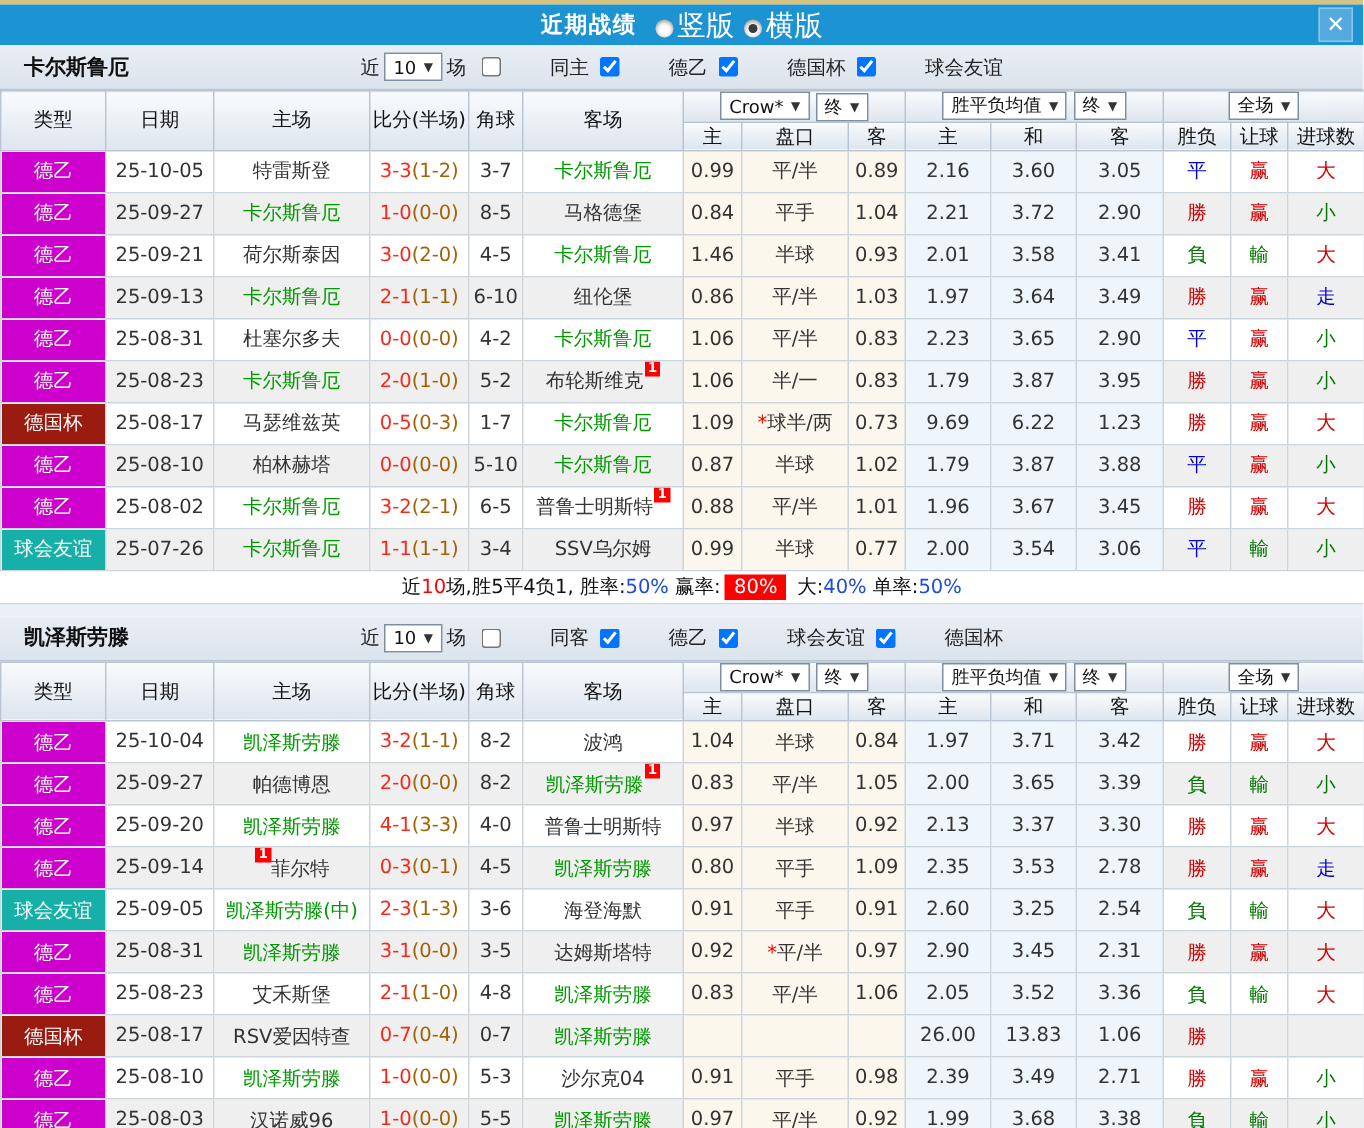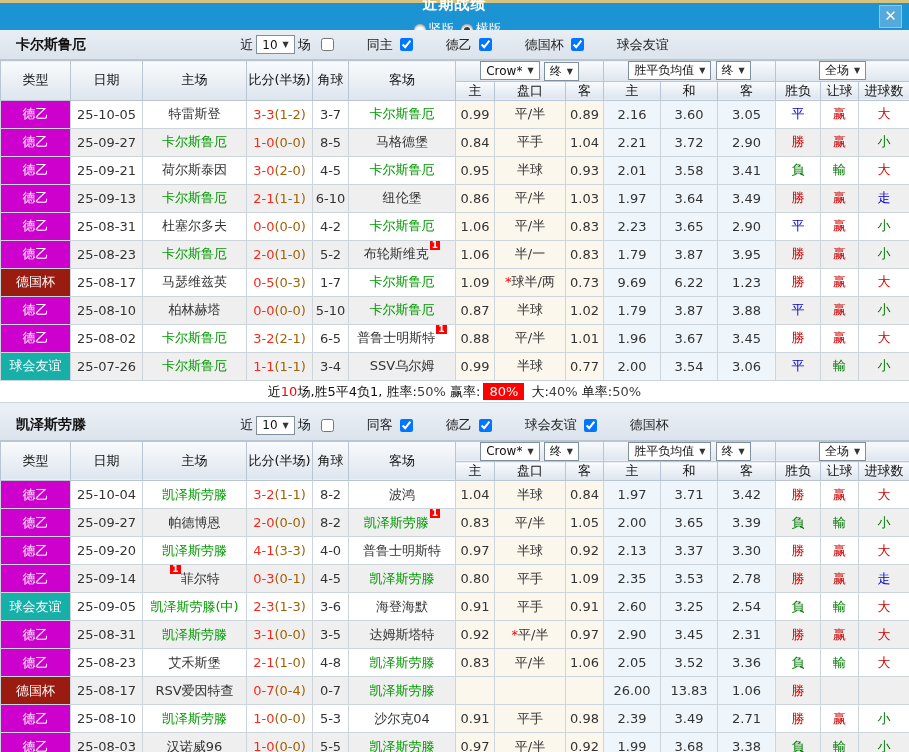--- a/index.html
+++ b/index.html
@@ -8,33 +8,32 @@
     width:909px; height:752px; overflow:hidden;
     font-family:"DejaVu Sans","Liberation Sans",sans-serif;
     font-size:13px; color:#222; background:#fff;
   }
   .topstrip { height:3px; background:#d8c280; }
   
   .titlebar {
     height:27px; background:#1c93d2; color:#fff;
     display:flex; align-items:center; justify-content:center; gap:6px;
     position:relative;
-    flex-direction:column;
   }
   .titlebar .title { font-weight:bold; font-size:15px; letter-spacing:1px; }
   .radio {
     width:12px; height:12px; border-radius:50%; background:#fdfdfd;
     display:inline-block; position:relative; margin:0 3px 0 6px;
     box-shadow:inset 0 1px 3px rgba(0,0,0,.45); vertical-align:middle;
   }
   .radio.checked::after {
     content:''; position:absolute; left:3px; top:3px; width:6px; height:6px;
     border-radius:50%; background:#3c3c3c;
   }
-  .radio-label { font-size:13px; }
+  .radio-label { font-size:19px; }
   .closebtn {
     position:absolute; right:7px; top:2px; width:23px; height:23px;
     background:#54a9dd; border:1px solid #8cc6ec; color:#fff;
     font-size:15px; font-weight:bold; line-height:21px; text-align:center;
     cursor:pointer;
   }
   
   .section-header {
     height:30px; background:linear-gradient(#e9eef4,#dbe3ec);
     border-bottom:1px solid #b9c5d2; position:relative;
@@ -73,21 +72,21 @@
     padding:0 2px; margin-left:1px; position:relative; top:-5px;
   }
   .star { color:#f00; }
   .c-red { color:#d00000; } .c-blue { color:#0000d0; } .c-green { color:#007800; }
   
   .summary {
     height:22px; line-height:22px; text-align:center; background:#fff;
     border-bottom:1px solid #ccd4dc; font-size:13px; color:#111;
   }
   .summary .red-num { color:#f00; }
-  .summary .blue-num { color:#404040; }
+  .summary .blue-num { color:#1d4ed8; }
   .summary .redbox { background:#f00; color:#fff; padding:1px 6px; margin:0 3px; }
   .gap { height:8px; background:#e9f0f7; }
 </style>
 </head>
 <body>
 
 <div class="topstrip"></div>
 
 <div class="titlebar">
   <span class="title">近期战绩</span>
@@ -225,21 +224,21 @@
         <td class="plain c-red">赢</td>
         <td class="plain c-green">小</td>
       </tr>
       <tr>
         <td class="type" style="background: rgb(206, 0, 206);">德乙</td>
         <td class="plain">25-09-21</td>
         <td class="plain"><span><span>荷尔斯泰因</span></span></td>
         <td class="plain"><span class="score-full">3-0</span><span class="score-half">(2-0)</span></td>
         <td class="plain">4-5</td>
         <td class="plain"><span><span class="green">卡尔斯鲁厄</span></span></td>
-        <td class="cream">0.95</td>
+        <td class="cream">1.46</td>
         <td class="cream">半球</td>
         <td class="cream">0.93</td>
         <td class="bluecol">2.01</td>
         <td class="bluecol">3.58</td>
         <td class="bluecol">3.41</td>
         <td class="plain c-green">負</td>
         <td class="plain c-green">輸</td>
         <td class="plain c-red">大</td>
       </tr>
       <tr>

